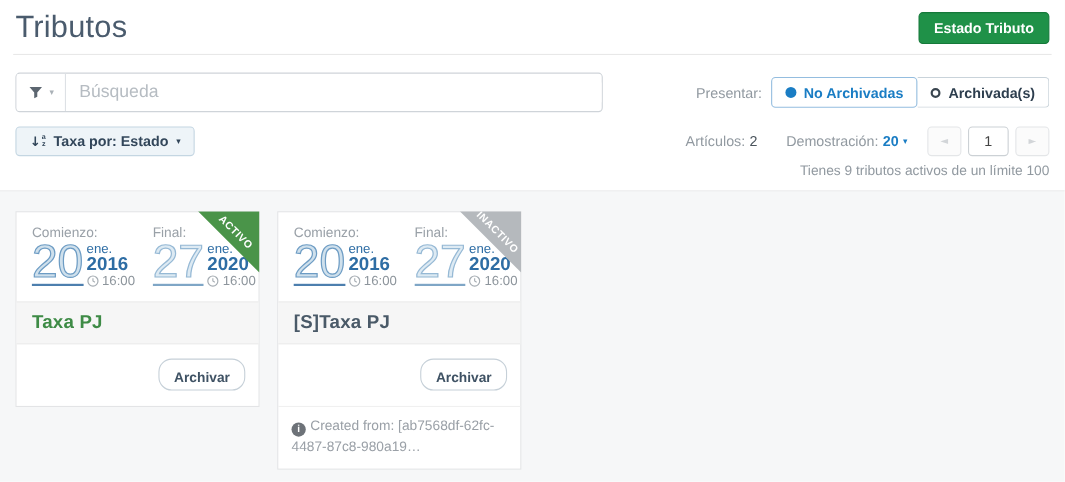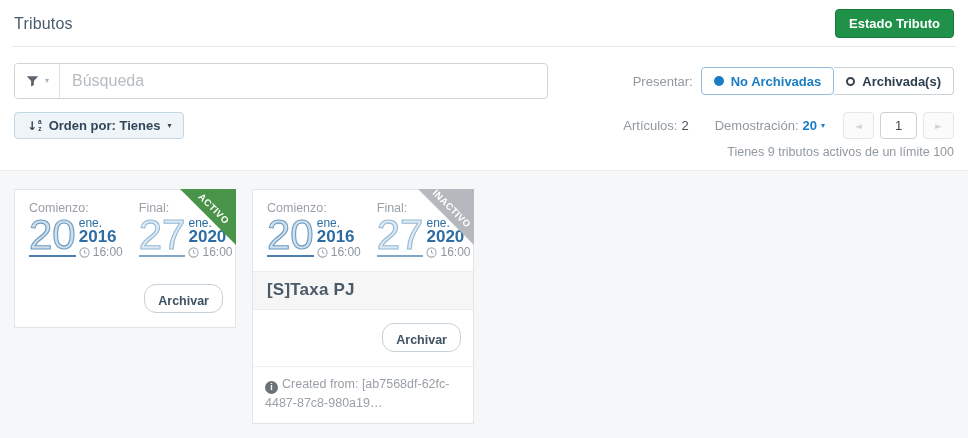--- a/index.html
+++ b/index.html
@@ -2,21 +2,21 @@
 <html><head>
 <meta charset="utf-8">
 <style>
   * { margin:0; padding:0; box-sizing:border-box; }
   html,body { width:968px; height:438px; }
   body { background:#fff; font-family:"Liberation Sans", sans-serif; color:#3f5264; overflow:hidden; }
 
   
   .header { display:flex; justify-content:space-between; align-items:center;
             margin:0 12px; padding:9px 2px 8px; border-bottom:1px solid #e8e8e8; }
-  .page-title { font-size:16px; font-weight:500; color:#4a5b6d; letter-spacing:.2px; }
+  .page-title { font-size:28px; font-weight:500; color:#4a5b6d; letter-spacing:.2px; }
   .btn-new { background:#1f9148; border:1px solid #15793a; color:#fff; font-weight:700;
              font-size:13px; padding:6px 13px; border-radius:4px; cursor:pointer;
              font-family:"Liberation Sans",sans-serif; }
 
   
   .row1 { display:flex; justify-content:space-between; align-items:center; margin:16px 14px 0 14px; }
   .search-box { display:flex; align-items:center; width:534px; height:36px;
                 border:1px solid #cfd4d9; border-radius:4px; background:#fff; overflow:hidden; }
   .filter-btn { display:flex; align-items:center; gap:5px; padding:0 10px; height:100%;
                 border-right:1px solid #dde1e5; background:#fff; cursor:pointer; }
@@ -138,21 +138,21 @@
 
 <div class="row2">
   <button class="btn-sort">
     <span class="sort-ic">
       <span class="arr">↓</span>
       <span class="az">
           <span>a</span>
           <span>z</span>
         </span>
     </span>
-    <span>Orden por: Tienes</span>
+    <span>Taxa por: Estado</span>
     <span class="caret-dk">▾</span>
   </button>
 
   <div class="pager">
     <span class="pg-label">Artículos:</span>
     <span class="pg-val">2</span>
     <span class="pg-size">
       <span class="pg-label">Demostración:</span>
       <span class="num">20</span>
       <span class="caret-bl">▾</span>
@@ -205,20 +205,21 @@
                 <svg width="11" height="11" viewBox="0 0 12 12">
                   <circle cx="6" cy="6" r="5" fill="none" stroke="#a6adb3" stroke-width="1.2"></circle>
                   <path d="M6 3.2V6l2 1.2" fill="none" stroke="#a6adb3" stroke-width="1.1"></path>
                 </svg>
                 <span>16:00</span>
               </span>
             </span>
           </div>
         </div>
       </div>
+      <div class="title-bar" style="color: rgb(62, 139, 70);">Taxa PJ</div>
       <div class="actions">
         <button class="btn-archive">Archivar</button>
       </div>
     </div>
 
     <div class="card">
       <div class="ribbon" style="background-color: rgb(181, 185, 189);">
         <span>INACTIVO</span>
       </div>
       <div class="dates">

